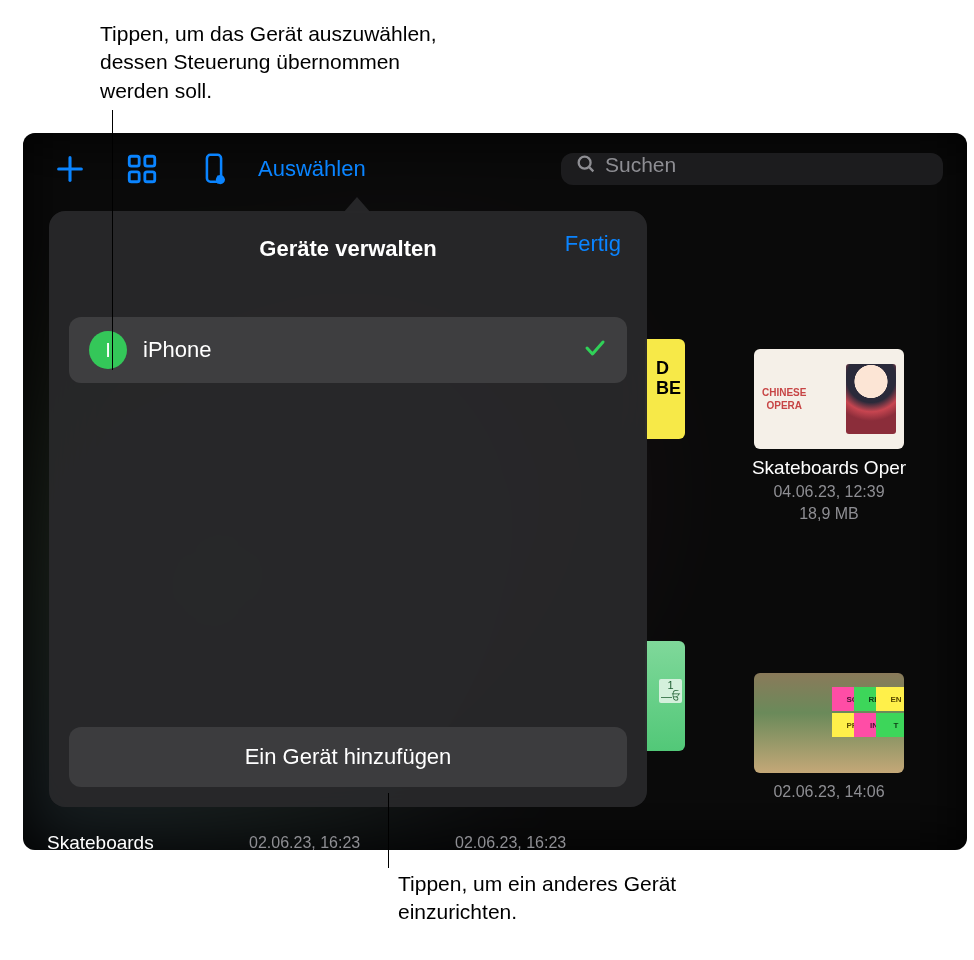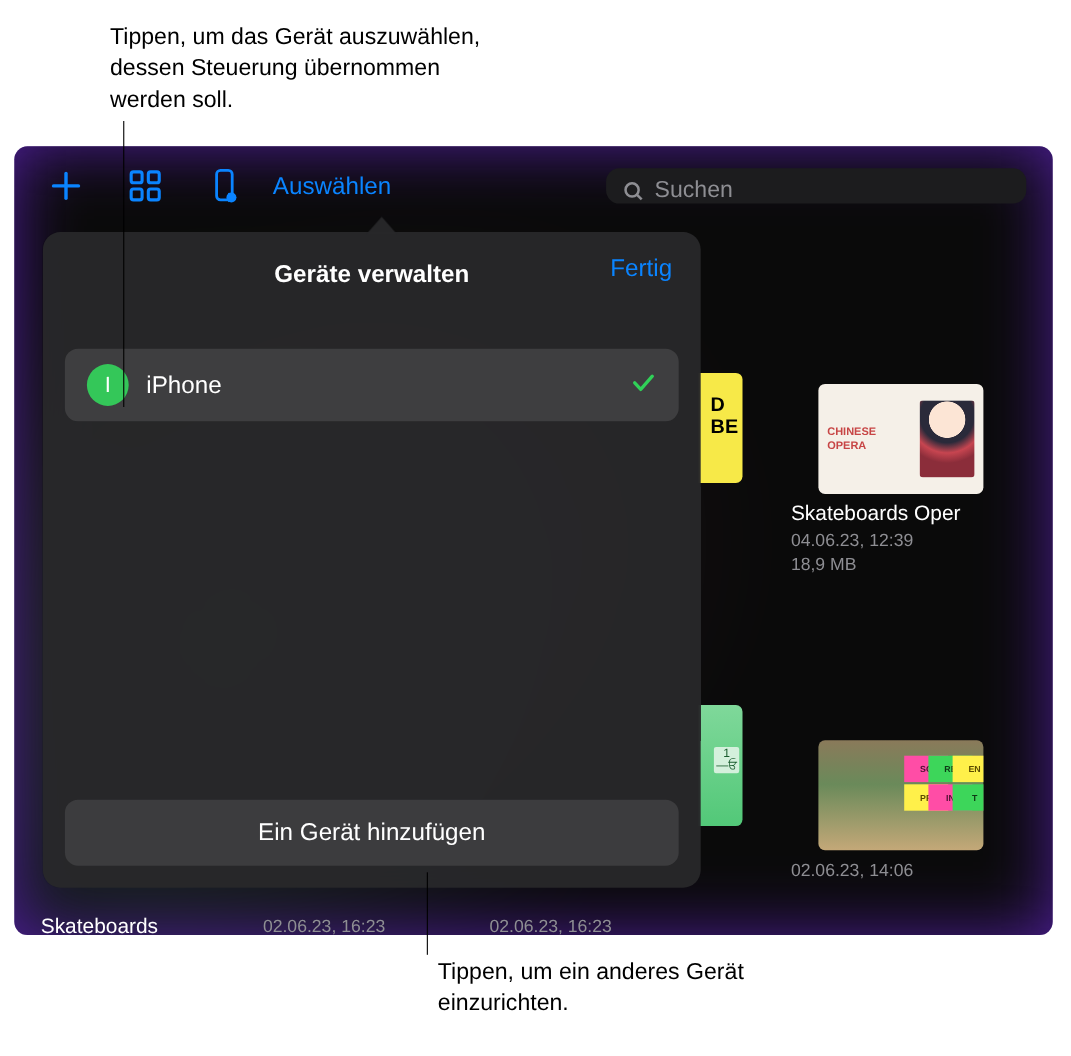--- a/index.html
+++ b/index.html
@@ -44,25 +44,25 @@
       height: 260px;
     }
     .line-bottom {
       left: 388px;
       top: 793px;
       width: 1px;
       height: 75px;
     }
     .screenshot {
       position: absolute;
-      left: 13px;
+      left: 23px;
       top: 133px;
       width: 944px;
       height: 717px;
-      background: #4c1d95;
+      background: #000000;
       border-radius: 12px;
       overflow: hidden;
     }
     .toolbar {
       position: absolute;
       top: 8px;
       left: 0;
       right: 0;
       height: 56px;
       display: flex;
@@ -102,21 +102,21 @@
       font-weight: 400;
       margin-left: -5px;
     }
     .search-box {
       margin-left: auto;
       background: #1c1c1e;
       border-radius: 12px;
       height: 32px;
       width: 382px;
       display: flex;
-      align-items: flex-end;
+      align-items: flex-start;
       padding: 0 14px;
       color: #8e8e93;
     }
     .search-box svg {
       width: 22px;
       height: 22px;
       margin-right: 8px;
     }
     .search-placeholder {
       font-size: 21px;
@@ -206,21 +206,21 @@
       border-radius: 12px;
       display: flex;
       align-items: center;
       justify-content: center;
       color: #fff;
       font-size: 22px;
     }
     .file-item {
       position: absolute;
       width: 200px;
-      text-align: left;
+      text-align: center;
       color: #fff;
     }
     .thumb {
       width: 150px;
       height: 100px;
       margin: 0 auto 8px;
       border-radius: 6px;
       background: #333;
       overflow: hidden;
       position: relative;

